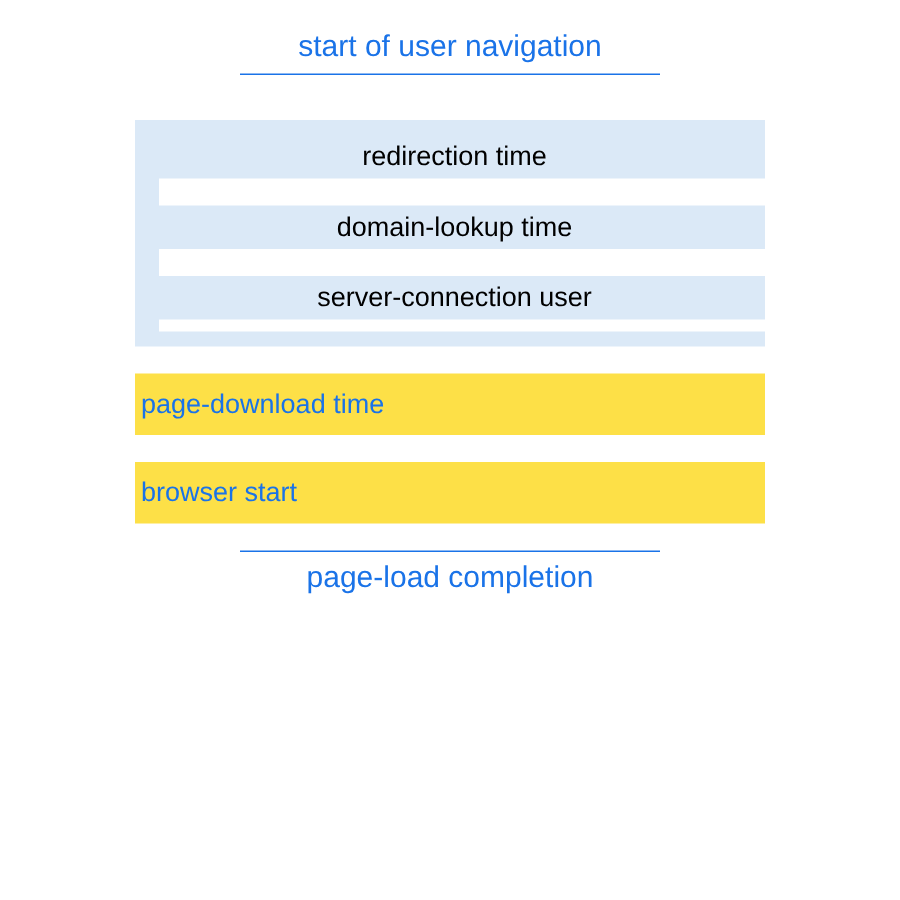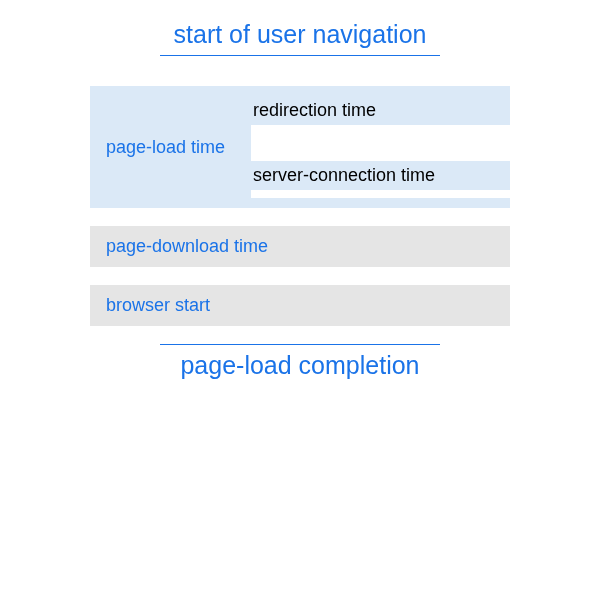--- a/index.html
+++ b/index.html
@@ -7,21 +7,21 @@
     width: 600px;
     height: 600px;
     background: #fff;
     font-family: Arial, Helvetica, sans-serif;
     font-size: 18px;
     padding: 20px 90px 20px 90px;
   }
   .header, .footer {
     text-align: center;
     color: #1a73e8;
-    font-size: 25px;
+    font-size: 20px;
   }
   .hr {
     border: none;
     border-top: 1px solid #1a73e8;
     width: 280px;
     margin: 6px auto 0 auto;
   }
   .hr-footer {
     border: none;
     border-top: 1px solid #1a73e8;
@@ -42,53 +42,53 @@
     color: #1a73e8;
     width: 145px;
     flex-shrink: 0;
   }
   .sub-col {
     flex: 1;
     display: flex;
     flex-direction: column;
   }
   .sub-item {
-    text-align: left;
+    text-align: center;
     color: #000;
     padding: 4px 2px;
   }
   .gap-between {
     height: 18px;
     background: #fff;
     margin: 0 -10px 0 0;
   }
   .bar {
-    background: #e5e5e5;
+    background: #fde047;
     color: #1a73e8;
-    padding: 10px 16px;
+    padding: 10px 4px;
     margin-bottom: 18px;
   }
   .footer-block {
   }
 </style>
 </head>
 <body>
 
 <div class="header">start of user navigation</div>
 <hr class="hr">
 
 <div class="main">
 
   <div class="page-load">
-    <div class="page-load-label">page-load time</div>
     <div class="sub-col">
       <div class="sub-item">redirection time</div>
       <div class="gap-between"></div>
+      <div class="sub-item">domain-lookup time</div>
       <div class="gap-between"></div>
-      <div class="sub-item">server-connection time</div>
+      <div class="sub-item">server-connection user</div>
       <div class="gap-between" style="height:8px"></div>
     </div>
   </div>
 
   <div class="bar">page-download time</div>
   <div class="bar">browser start</div>
 
 </div>
 
 <div class="footer-block">

